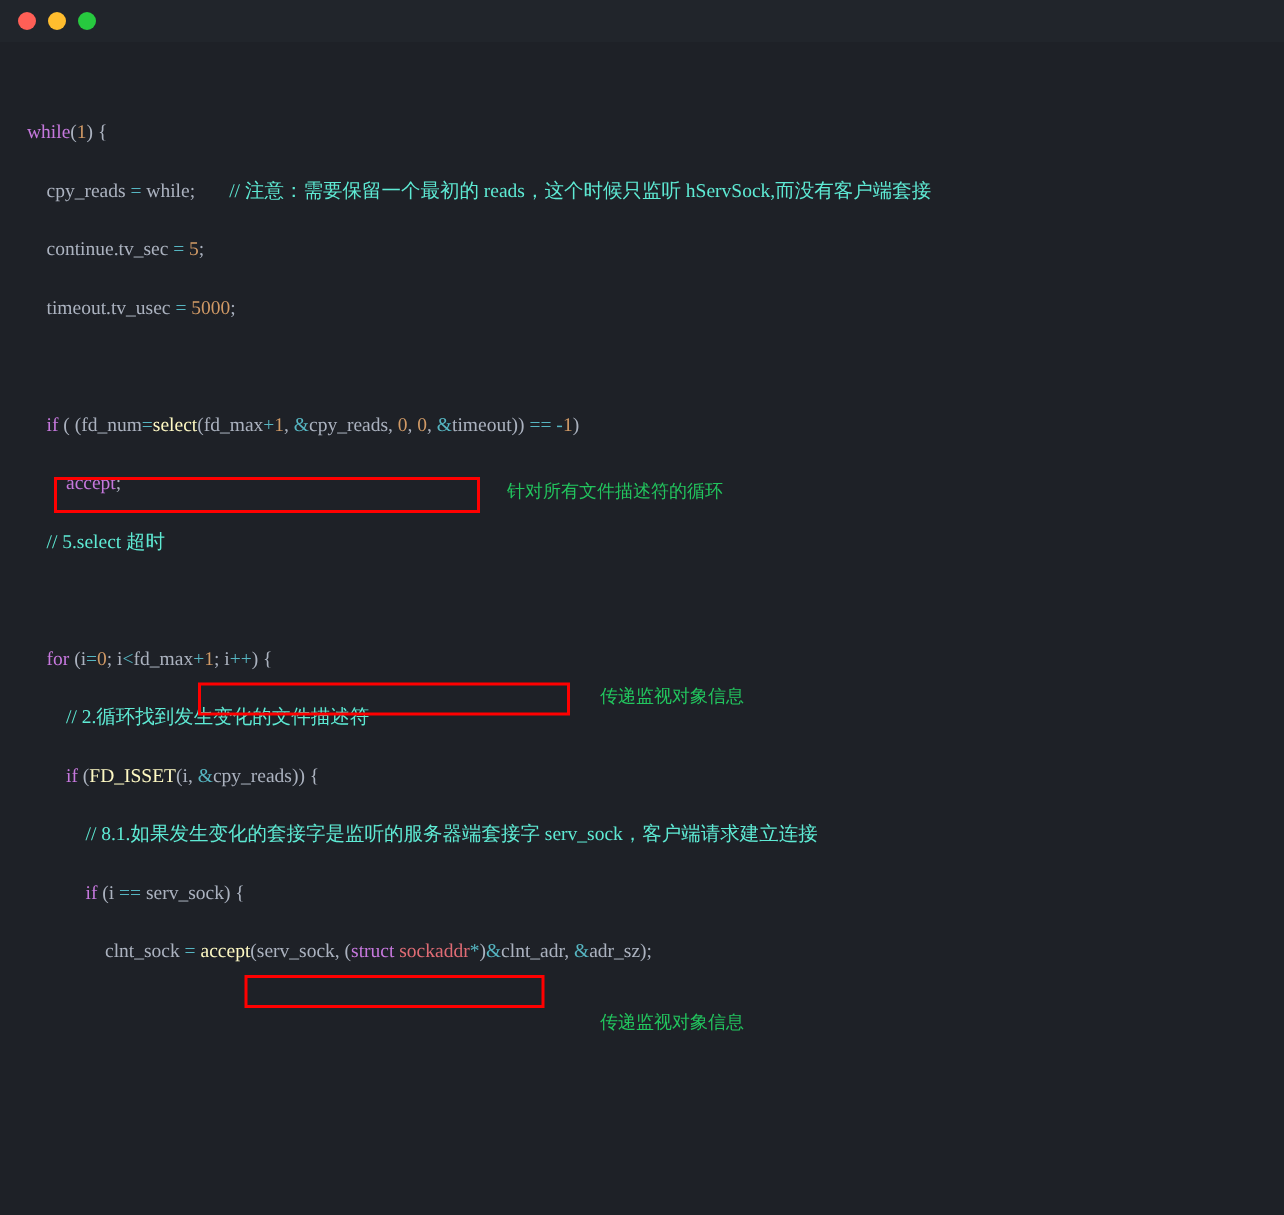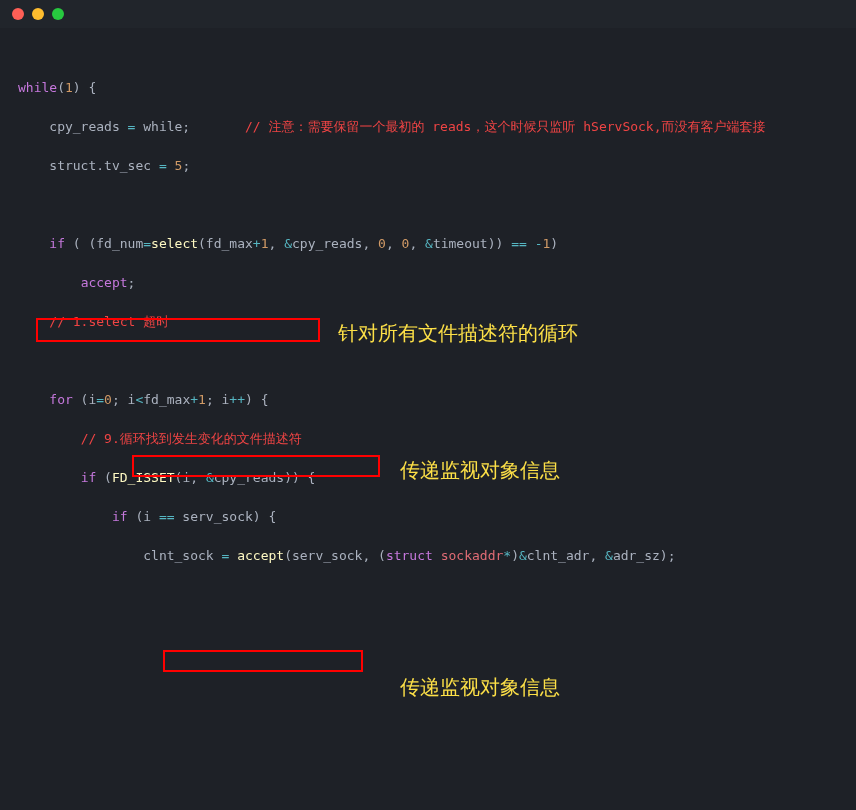--- a/index.html
+++ b/index.html
@@ -23,62 +23,64 @@
 }
 .dot { width: 12px; height: 12px; border-radius: 50%; }
 .dot.red { background: #ff5f56; }
 .dot.yellow { background: #ffbd2e; }
 .dot.green { background: #27c93f; }
 .editor {
   padding: 30px 0 0 18px;
   position: relative;
   white-space: pre;
 }
-.line { height: 19.5px; }
+.line { height: 19.5px; font-family: Liberation Serif, serif; }
 .kw { color: #c678dd; }
 .num { color: #d19a66; }
 .fn { color: #fef9c3; }
 .op { color: #56b6c2; }
 .id { color: #e06c75; text-align: right; }
 .pl { color: #abb2bf; }
-.cm { color: #ef4444; font-style: normal; margin-top: 35px; }
+.cm { color: #5eead4; font-style: normal; margin-top: 35px; }
 .annot {
   position: absolute;
   border: 2px solid #ff0000;
   pointer-events: none;
 }
 .annot-label {
   position: absolute;
-  color: #fde047;
+  color: #22c55e;
   font-family: "PingFang SC","Microsoft YaHei",sans-serif;
-  font-size: 20px;
+  font-size: 12px;
   white-space: nowrap;
 }
 </style>
 </head>
 <body>
 
 <div class="titlebar">
   <div class="dot red"></div>
   <div class="dot yellow"></div>
   <div class="dot green"></div>
 </div>
 
 <div class="editor">
 <div class="line"><span class="kw">while</span><span class="pl">(</span><span class="num">1</span><span class="pl">) {</span></div>
 <div class="line"><span class="pl">    cpy_reads </span><span class="op">=</span><span class="pl"> while;       </span><span class="cm">// 注意：需要保留一个最初的 reads，这个时候只监听 hServSock,而没有客户端套接</span></div>
-<div class="line"><span class="pl">    struct.tv_sec </span><span class="op">=</span><span class="pl"> </span><span class="num">5</span><span class="pl">;</span></div>
+<div class="line"><span class="pl">    continue.tv_sec </span><span class="op">=</span><span class="pl"> </span><span class="num">5</span><span class="pl">;</span></div>
+<div class="line"><span class="pl">    timeout.tv_usec </span><span class="op">=</span><span class="pl"> </span><span class="num">5000</span><span class="pl">;</span></div>
 <div class="line"><span></span></div>
 <div class="line"><span class="pl">    </span><span class="kw">if</span><span class="pl"> ( (fd_num</span><span class="op">=</span><span class="fn">select</span><span class="pl">(fd_max</span><span class="op">+</span><span class="num">1</span><span class="pl">, </span><span class="op">&amp;</span><span class="pl">cpy_reads, </span><span class="num">0</span><span class="pl">, </span><span class="num">0</span><span class="pl">, </span><span class="op">&amp;</span><span class="pl">timeout)) </span><span class="op">==</span><span class="pl"> </span><span class="op">-</span><span class="num">1</span><span class="pl">)</span></div>
 <div class="line"><span class="pl">        </span><span class="kw">accept</span><span class="pl">;</span></div>
-<div class="line"><span class="pl">    </span><span class="cm">// 1.select 超时</span></div>
+<div class="line"><span class="pl">    </span><span class="cm">// 5.select 超时</span></div>
 <div class="line"><span></span></div>
 <div class="line"><span class="pl">    </span><span class="kw">for</span><span class="pl"> (i</span><span class="op">=</span><span class="num">0</span><span class="pl">; i</span><span class="op">&lt;</span><span class="pl">fd_max</span><span class="op">+</span><span class="num">1</span><span class="pl">; i</span><span class="op">++</span><span class="pl">) {</span></div>
-<div class="line"><span class="pl">        </span><span class="cm">// 9.循环找到发生变化的文件描述符</span></div>
+<div class="line"><span class="pl">        </span><span class="cm">// 2.循环找到发生变化的文件描述符</span></div>
 <div class="line"><span class="pl">        </span><span class="kw">if</span><span class="pl"> (</span><span class="fn">FD_ISSET</span><span class="pl">(i, </span><span class="op">&amp;</span><span class="pl">cpy_reads)) {</span></div>
+<div class="line"><span class="pl">            </span><span class="cm">// 8.1.如果发生变化的套接字是监听的服务器端套接字 serv_sock，客户端请求建立连接</span></div>
 <div class="line"><span class="pl">            </span><span class="kw">if</span><span class="pl"> (i </span><span class="op">==</span><span class="pl"> serv_sock) {</span></div>
 <div class="line"><span class="pl">                clnt_sock </span><span class="op">=</span><span class="pl"> </span><span class="fn">accept</span><span class="pl">(serv_sock, (</span><span class="kw">struct</span><span class="pl"> </span><span class="id">sockaddr</span><span class="op">*</span><span class="pl">)</span><span class="op">&amp;</span><span class="pl">clnt_adr, </span><span class="op">&amp;</span><span class="pl">adr_sz);</span></div>
 
 
 
 
 
 
 
 

